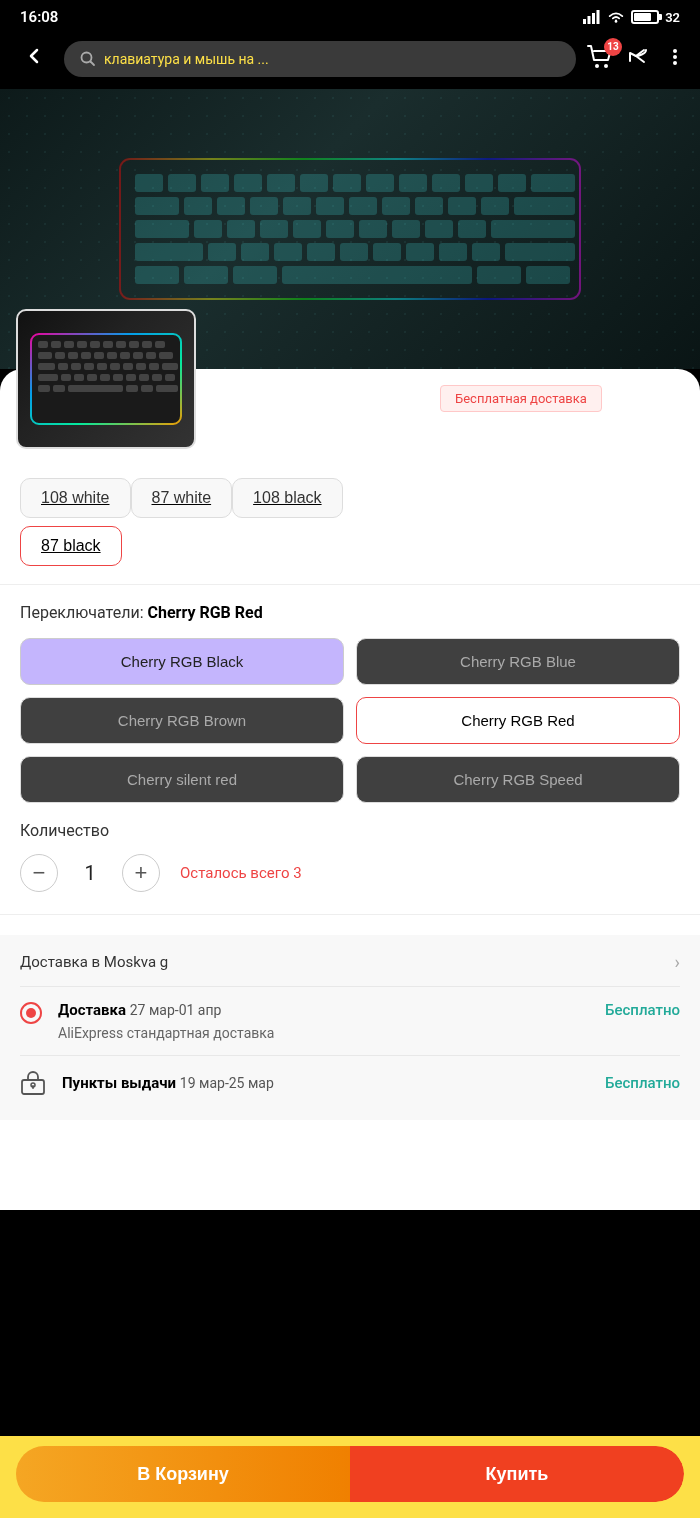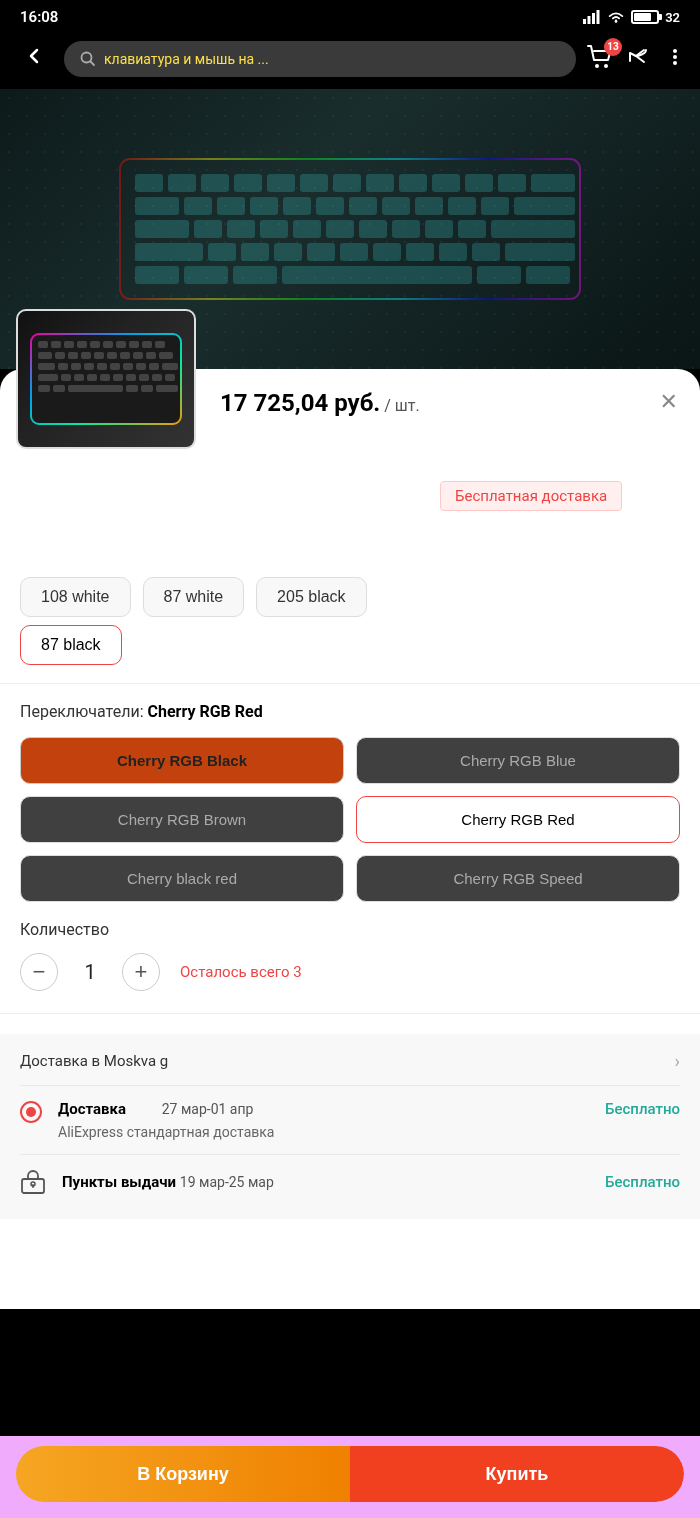--- a/index.html
+++ b/index.html
@@ -173,40 +173,41 @@
       color: #555;
     }
     .close-btn {
       font-size: 22px;
       color: #888;
       cursor: pointer;
       line-height: 1;
       padding: 2px;
     }
     .free-delivery-badge {
-      margin: 24px 20px 0 220px;
+      margin: 8px 20px 0 220px;
       display: inline-block;
       background: #fff0ef;
       color: #e44;
       border: 1px solid #ffc8c8;
       border-radius: 4px;
       padding: 5px 14px;
-      font-size: 15px;
+      font-size: 13px;
     }
 
     
     .variants-section {
       padding: 16px 20px 0;
       margin-top: 50px;
     }
     .variant-row {
       display: flex;
       flex-wrap: wrap;
-      gap: 12px;
+      gap: 0;
       margin-bottom: 8px;
+      text-decoration: underline;
     }
     .variant-btn {
       padding: 10px 20px;
       border-radius: 10px;
       border: 1.5px solid #ddd;
       background: #f8f8f8;
       font-size: 16px;
       color: #333;
       cursor: pointer;
       white-space: nowrap;
@@ -247,23 +248,22 @@
       border-radius: 10px;
       border: 1.5px solid #ddd;
       background: #404040;
       font-size: 15px;
       color: #aaa;
       cursor: pointer;
       text-align: center;
     }
     .switch-btn.active {
       color: #222;
-      background: #c2410c;
+      background: #c4b5fd;
       border-color: #ccc;
-      font-weight: bold;
     }
     .switch-btn.selected {
       border-color: #e44;
       background: #fff;
       color: #000;
     }
 
     
     .quantity-section {
       padding: 18px 20px 0;
@@ -404,21 +404,21 @@
       display: flex;
       align-items: center;
       justify-content: center;
       border-radius: 0 34px 34px 0;
     }
     .bottom-bar-wrapper {
       position: fixed;
       bottom: 0;
       width: 700px;
       padding: 10px 16px 16px;
-      background: #f0abfc;
+      background: #fde047;
       display: flex;
       gap: 0;
     }
     .buy-btn-group {
       display: flex;
       width: 100%;
       border-radius: 34px;
       overflow: hidden;
       height: 56px;
     }
@@ -630,55 +630,48 @@
             <stop offset="0%" style="stop-color:#ff00aa"></stop>
             <stop offset="33%" style="stop-color:#00aaff"></stop>
             <stop offset="66%" style="stop-color:#00ffaa"></stop>
             <stop offset="100%" style="stop-color:#ffaa00"></stop>
           </linearGradient>
         </defs>
       </svg>
     </div>
   </div>
 
-  <div class="panel-header">
-    <div>
-      <span class="price-text">17 725,04 руб.</span>
-      <span class="price-unit">/ шт.</span>
-    </div>
-    <div class="close-btn">✕</div>
-  </div>
   <div style="padding: 8px 20px 0 220px;">
     <span class="free-delivery-badge">Бесплатная доставка</span>
   </div>
 
   <div class="variants-section">
     <div class="variant-row">
       <button class="variant-btn">108 white</button>
       <button class="variant-btn">87 white</button>
-      <button class="variant-btn">205 black</button>
+      <button class="variant-btn">108 black</button>
     </div>
     <div class="variant-row">
       <button class="variant-btn selected">87 black</button>
     </div>
   </div>
 
   <div class="divider"></div>
 
   <div class="switches-section">
     <div class="switches-label">
       <span>Переключатели:</span>
       <strong>Cherry RGB Red</strong>
     </div>
     <div class="switch-grid">
       <button class="switch-btn active">Cherry RGB Black</button>
       <button class="switch-btn">Cherry RGB Blue</button>
       <button class="switch-btn">Cherry RGB Brown</button>
       <button class="switch-btn selected">Cherry RGB Red</button>
-      <button class="switch-btn">Cherry black red</button>
+      <button class="switch-btn">Cherry silent red</button>
       <button class="switch-btn">Cherry RGB Speed</button>
     </div>
   </div>
 
   <div class="quantity-section">
     <div class="quantity-label">Количество</div>
     <div class="quantity-row">
       <button class="qty-btn">−</button>
       <span class="qty-value">1</span>
       <button class="qty-btn">+</button>
@@ -692,21 +685,21 @@
     <div class="delivery-city-row">
       <span class="delivery-city-text">Доставка в Moskva g</span>
       <span class="chevron-right">›</span>
     </div>
 
     <div class="delivery-option">
       <div class="radio-icon filled"></div>
       <div class="delivery-info">
         <div class="delivery-title">
           <strong>Доставка</strong>
-          <span style="color:#555;font-weight:normal;font-size:14px;margin-left:32px;"> <span>27 мар-01 апр</span></span>
+          <span style="color:#555;font-weight:normal;font-size:14px;"> <span>27 мар-01 апр</span></span>
         </div>
         <div class="delivery-sub">AliExpress стандартная доставка</div>
       </div>
       <span class="delivery-free">Бесплатно</span>
     </div>
 
     <div class="pickup-option">
       <div class="pickup-icon">
         <svg width="26" height="26" viewBox="0 0 26 26" fill="none">
           <rect x="2" y="10" width="22" height="14" rx="2" stroke="#555" stroke-width="1.8"></rect>

